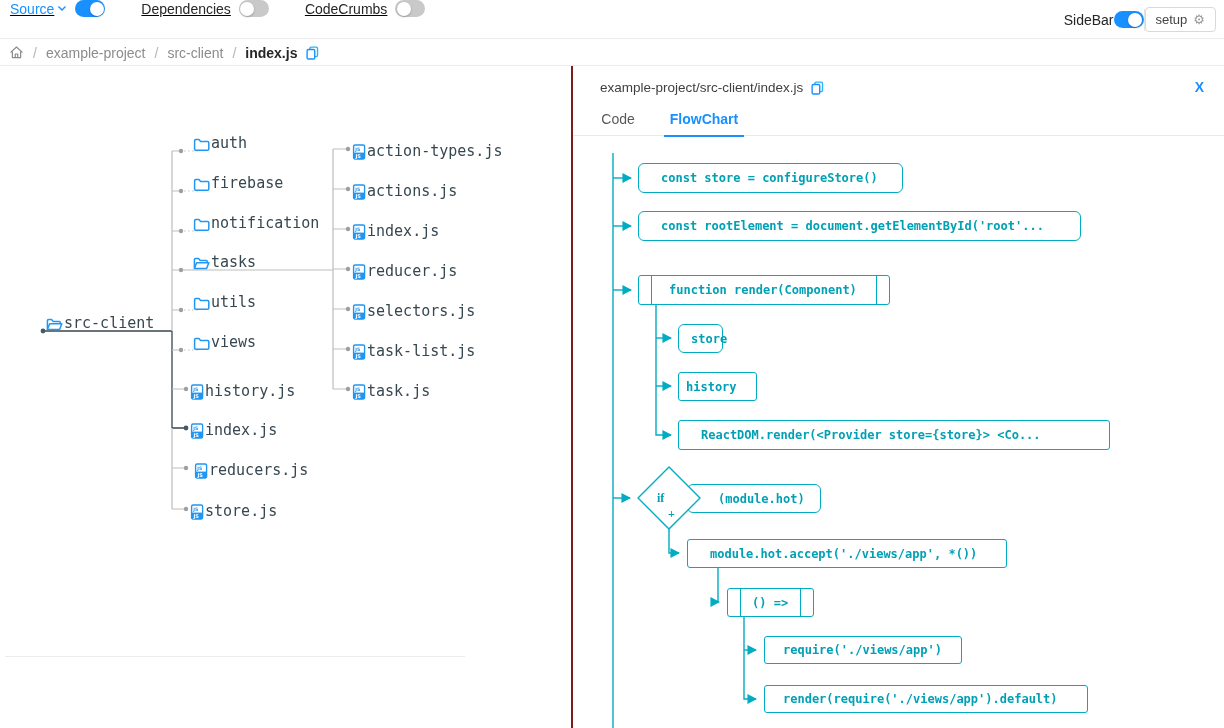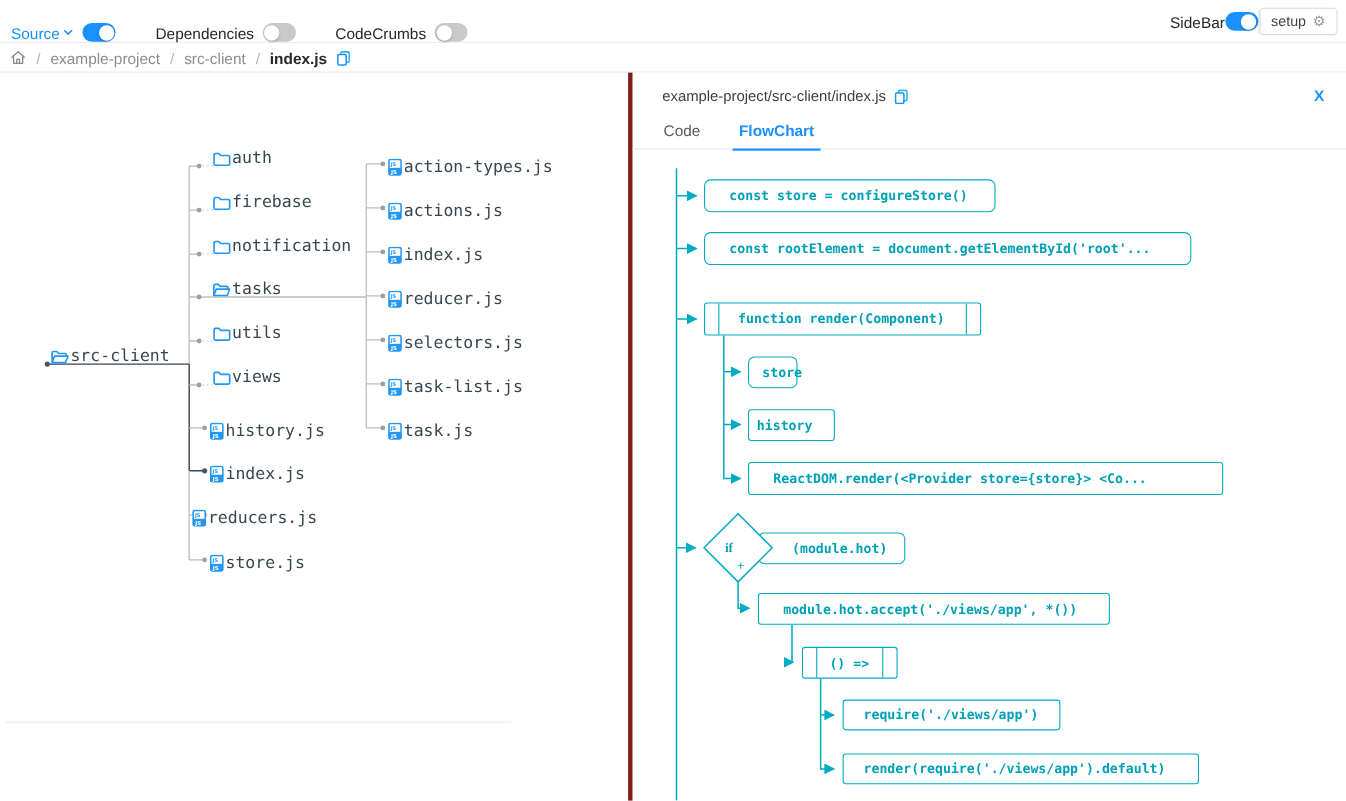--- a/index.html
+++ b/index.html
@@ -2,21 +2,21 @@
 <html><head>
 <meta charset="utf-8">
 <style>
   * { margin:0; padding:0; box-sizing:border-box; }
   html,body { width:1224px; height:728px; background:#fff; overflow:hidden;
     font-family:"Liberation Sans", sans-serif; }
   .app { position:relative; width:1224px; height:728px; }
 
   
   .toolbar { position:absolute; left:0; top:0; width:1224px; height:39px;
-    border-bottom:1px solid #ececec; display:flex; align-items:flex-end; background:#fff; }
+    border-bottom:1px solid #ececec; display:flex; align-items:flex-start; background:#fff;text-decoration:underline; }
   .tb-left { display:flex; align-items:center; gap:10px; padding-left:10px; }
   .tb-group { display:flex; align-items:center; gap:8px; margin-right:26px; }
   .src-label { color:#1890ff; font-size:14px; cursor:pointer; display:flex; align-items:center; gap:3px; }
   .tgl-label { color:#262626; font-size:14px; }
   .toggle { width:30px; height:17px; border-radius:9px; position:relative; cursor:pointer; flex:0 0 auto; }
   .toggle.on  { background:#1890ff; }
   .toggle.off { background:#c9c9c9; }
   .toggle .knob { position:absolute; top:1.5px; width:14px; height:14px; border-radius:50%;
     background:#fff; box-shadow:0 1px 2px rgba(0,0,0,.25); }
   .toggle.on  .knob { right:1.5px; }
@@ -40,21 +40,21 @@
   .tree { position:absolute; left:0; top:66px; width:571px; height:662px; }
   .tree svg.wires { position:absolute; left:0; top:0; }
   .tnode { position:absolute; height:22px; display:inline-flex; align-items:flex-end;
     font-family:"DejaVu Sans Mono", monospace; font-size:15px; color:#37474f;
     white-space:nowrap; cursor:pointer; }
   .tnode .ticon { margin-right:1px; display:inline-flex; }
   .tree-bottom { position:absolute; left:5px; top:590px; width:460px; height:1px; background:#ececec; }
 
   
   .panel { position:absolute; left:571px; top:66px; width:653px; height:662px;
-    border-left:4px solid #7f1d1d; background:#fff; }
+    border-left:2px solid #7f1d1d; background:#fff; }
   .panel-title-row { position:absolute; left:0; top:0; width:100%; height:45px; }
   .panel-title { position:absolute; left:27px; top:14px; font-size:13.5px; color:#404040;
     display:flex; align-items:center; gap:8px; }
   .close-x { position:absolute; right:20px; top:13px; color:#1890ff; font-size:14px;
     font-weight:bold; cursor:pointer; }
   .tabs { position:absolute; left:0; top:45px; width:100%; height:25px; border-bottom:1px solid #e8e8e8; }
   .tab { position:absolute; top:0; height:25px; font-size:14px; color:#595959; cursor:pointer;
     display:flex; align-items:flex-start; justify-content:center; }
   .tab.code { left:25px; width:40px; }
   .tab.flow { left:91px; width:80px; color:#1890ff; font-weight:bold; }
@@ -261,21 +261,21 @@
       <span>history.js</span>
     </div>
     <div class="tnode" style="left:190px; top:351px;">
       <span class="ticon">
           <svg width="14" height="16">
             <use href="#ic-jsfile"></use>
           </svg>
         </span>
       <span>index.js</span>
     </div>
-    <div class="tnode" style="left:174px; top:391px;">
+    <div class="tnode" style="left:194px; top:391px;">
       <span class="ticon">
           <svg width="14" height="16">
             <use href="#ic-jsfile"></use>
           </svg>
         </span>
       <span>reducers.js</span>
     </div>
     <div class="tnode" style="left:190px; top:432px;">
       <span class="ticon">
           <svg width="14" height="16">

